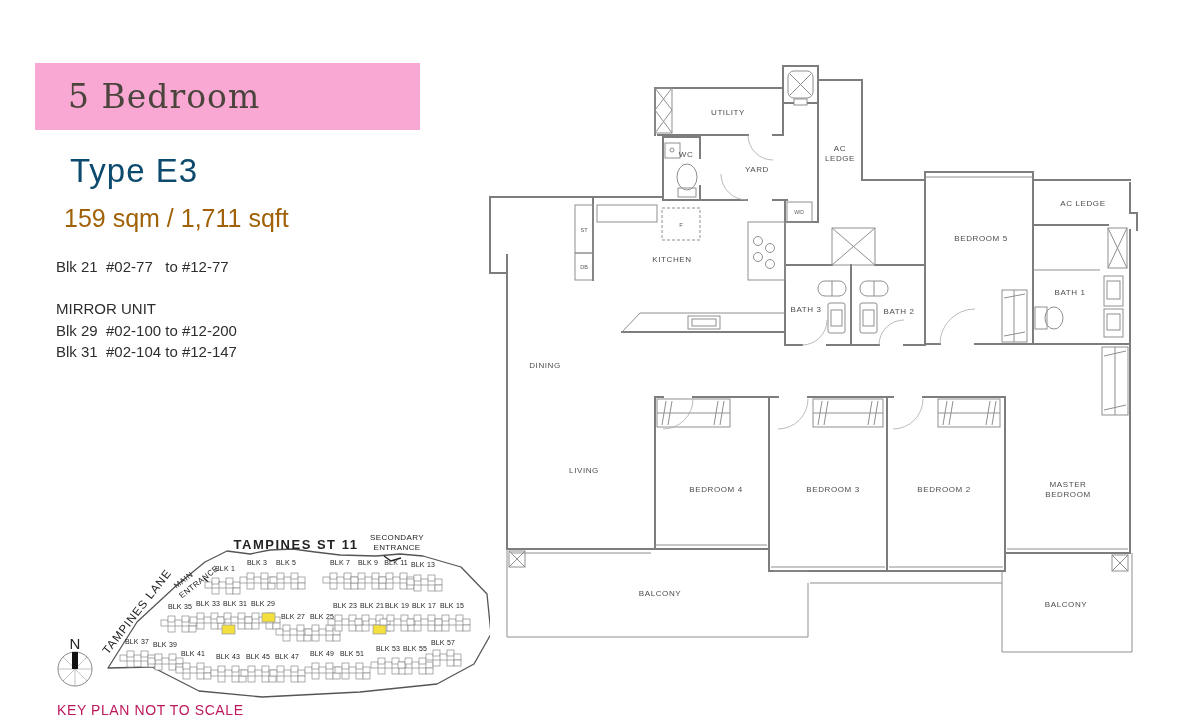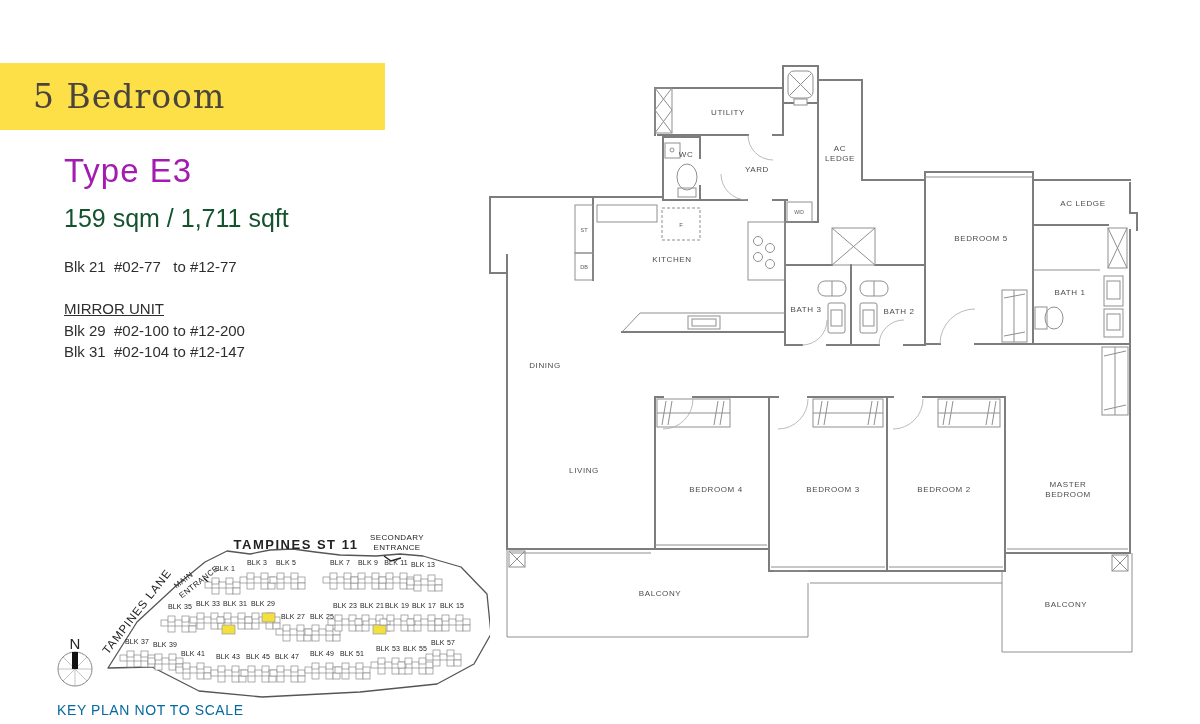--- a/index.html
+++ b/index.html
@@ -2,47 +2,47 @@
 <html><head>
 <meta charset="utf-8">
 <style>
   html,body{margin:0;padding:0;background:#ffffff;}
   body{width:1200px;height:724px;position:relative;font-family:"Liberation Sans",sans-serif;overflow:hidden;}
   .abs{position:absolute;}
   
   #banner{left:0;top:63px;width:385px;height:67px;background:#f0e163;display:flex;align-items:center;}
   #banner span{font-family:"DejaVu Serif","Liberation Serif",serif;font-size:33px;color:#4a443c;padding-left:33px;letter-spacing:1px;}
   #type-label{left:64px;top:152px;font-size:33px;color:#e7d44e;letter-spacing:1px;}
-  #area-label{left:64px;top:204px;font-size:25px;color:#14532d;}
-  .blkline{left:64px;font-size:15px;color:#2e2e2e;white-space:pre;}
+  #area-label{left:64px;top:204px;font-size:25px;color:#a16207;}
+  .blkline{left:56px;font-size:15px;color:#2e2e2e;white-space:pre;}
   #blk-main{top:258px;}
-  #mirror-title{top:300px;text-decoration:underline;}
+  #mirror-title{top:300px;}
   #blk-m1{top:322px;}
   #blk-m2{top:343px;}
   
-  #keyplan-note{left:57px;top:702px;font-size:14px;color:#0369a1;letter-spacing:.6px;}
+  #keyplan-note{left:57px;top:702px;font-size:14px;color:#be185d;letter-spacing:.6px;}
   svg text{font-family:"Liberation Sans",sans-serif;}
   .rlabel{fill:#4c4c4c;font-size:8px;letter-spacing:.6px;text-anchor:middle;}
   .flabel{fill:#5a5a5a;text-anchor:middle;}
   .wall{stroke:#7d7d7d;stroke-width:2;fill:none;stroke-linecap:square;}
   .thin{stroke:#8f8f8f;stroke-width:1;fill:none;}
   .thinw{stroke:#8f8f8f;stroke-width:1;fill:#ffffff;}
   .arc{stroke:#aaaaaa;stroke-width:.8;fill:none;}
   .kp-street{fill:#222222;font-size:13px;font-weight:bold;letter-spacing:1.5px;text-anchor:middle;}
   .kp-small{fill:#222222;font-size:8px;letter-spacing:.4px;text-anchor:middle;}
   .kp-lane{fill:#222222;font-size:11.5px;letter-spacing:1px;text-anchor:middle;}
   .kp-blk{fill:#222222;font-size:7px;letter-spacing:.2px;text-anchor:middle;}
 </style>
 </head>
 <body>
 
-<div id="banner" class="abs" style="background: #fde047;">
+<div id="banner" class="abs" style="background: #f9a8d4; margin-left: 35px;">
   <span>5 Bedroom</span>
 </div>
-<div id="type-label" class="abs" style="color: #a21caf;">Type E3</div>
+<div id="type-label" class="abs" style="color: #0c4a6e; margin-left: 6px;">Type E3</div>
 <div id="area-label" class="abs">159 sqm / 1,711 sqft</div>
 <div id="blk-main" class="abs blkline">Blk 21  #02-77   to #12-77</div>
 <div id="mirror-title" class="abs blkline">MIRROR UNIT</div>
 <div id="blk-m1" class="abs blkline">Blk 29  #02-100 to #12-200</div>
 <div id="blk-m2" class="abs blkline">Blk 31  #02-104 to #12-147</div>
 
 <svg class="abs" style="left:480px;top:55px;" width="662" height="610" viewBox="480 55 662 610">
   <g>
 
     <path class="wall" d="M490,197 H663"></path>

